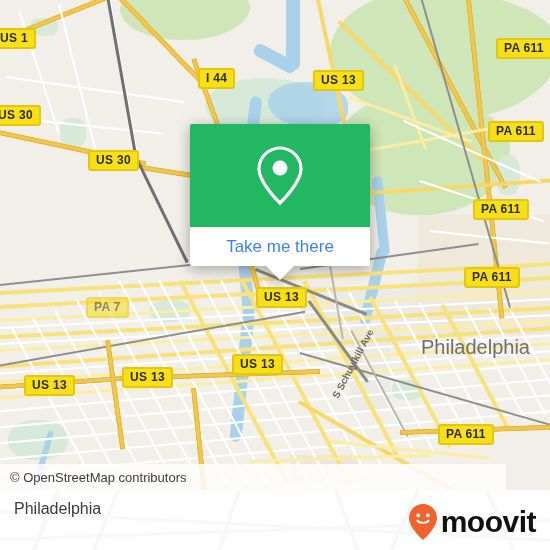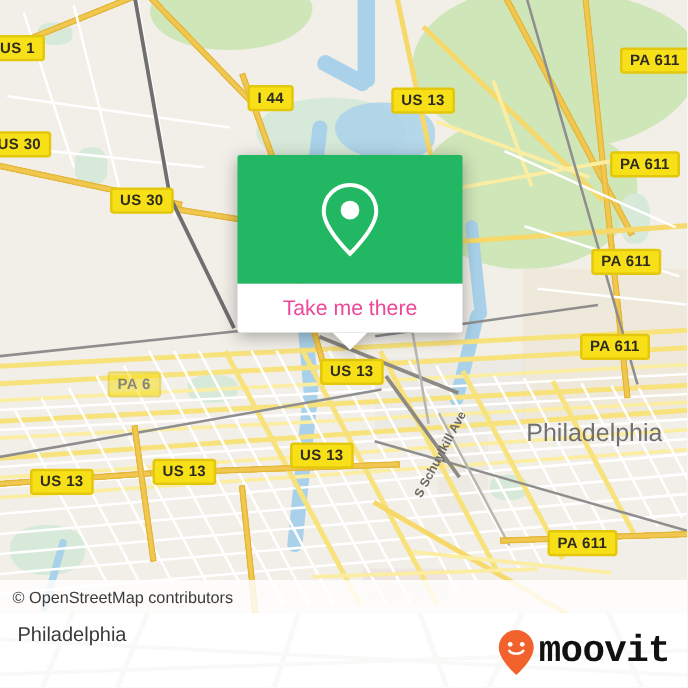--- a/index.html
+++ b/index.html
@@ -52,37 +52,37 @@
     transform-origin:0 0;
   }
 
   
   .callout{position:absolute;left:190px;top:124px;width:180px;
     filter:drop-shadow(0 3px 7px rgba(0,0,0,.32));}
   .callout-top{height:103px;background:#22b863;display:flex;align-items:center;justify-content:center;
     border-radius:2px 2px 0 0;}
   .callout-bot{height:39px;background:#ffffff;display:flex;align-items:center;justify-content:center;
     border-radius:0 0 2px 2px;}
-  .callout-bot span{color:#ec4899;font-size:17px;}
+  .callout-bot span{color:#3b82f6;font-size:17px;}
   .pointer{position:absolute;left:50%;top:142px;margin-left:-14px;width:0;height:0;
     border-left:14px solid transparent;border-right:14px solid transparent;
     border-top:14px solid #ffffff;}
 
   
-  .attrib{position:absolute;left:0;bottom:0;width:550px;height:26px;
+  .attrib{position:absolute;left:0;bottom:0;width:506px;height:26px;
     background:rgba(255,255,255,.82);display:flex;align-items:center;}
   .attrib span{font-size:13px;color:#3c3c3c;padding-left:10px;}
 
   
   .footer{position:absolute;left:0;top:490px;width:550px;height:60px;background:#ffffff;overflow:hidden;}
   .footer-ghost{position:absolute;inset:0;opacity:.055;}
   .footer-ghost .g{position:absolute;background:#8d8a85;transform-origin:0 0;}
   .footer-title{position:absolute;left:14px;top:8px;width:390px;color:#3a3a3a;font-size:16px;line-height:22px;}
   .logo{position:absolute;right:14px;top:13px;display:flex;align-items:center;gap:3px;}
-  .logo-word{font-size:30px;font-weight:bold;color:#111111;letter-spacing:-.5px;line-height:30px;font-family:Liberation Mono, monospace;}
+  .logo-word{font-size:30px;font-weight:bold;color:#111111;letter-spacing:-.5px;line-height:30px;}
 </style>
 </head>
 <body>
 
 <div id="screen">
 
   <div class="map">
     <div class="map-bg"></div>
 
     <div class="landuse park" style="left:330px;top:-10px;width:230px;height:130px;"></div>
@@ -207,21 +207,21 @@
 
     <div class="shield" style="left:-8px;top:28px;">US 1</div>
     <div class="shield" style="left:-10px;top:105px;">US 30</div>
     <div class="shield" style="left:88px;top:150px;">US 30</div>
     <div class="shield" style="left:198px;top:68px;">I 44</div>
     <div class="shield" style="left:313px;top:70px;">US 13</div>
     <div class="shield" style="left:496px;top:38px;">PA 611</div>
     <div class="shield" style="left:488px;top:121px;">PA 611</div>
     <div class="shield" style="left:473px;top:199px;">PA 611</div>
     <div class="shield" style="left:464px;top:267px;">PA 611</div>
-    <div class="shield dim" style="left:86px;top:297px;">PA 6</div>
+    <div class="shield dim" style="left:86px;top:297px;">PA 7</div>
     <div class="shield" style="left:256px;top:287px;">US 13</div>
     <div class="shield" style="left:232px;top:354px;">US 13</div>
     <div class="shield" style="left:122px;top:367px;">US 13</div>
     <div class="shield" style="left:24px;top:375px;">US 13</div>
     <div class="shield" style="left:438px;top:424px;">PA 611</div>
 
     <div class="callout">
       <div class="callout-top">
         <svg width="50" height="62" viewBox="0 0 50 62">
           <path d="M25 3 C13.4 3 4 12.4 4 24 C4 38 25 58 25 58 C25 58 46 38 46 24 C46 12.4 36.6 3 25 3 Z" fill="none" stroke="#ffffff" stroke-width="3.2"></path>

